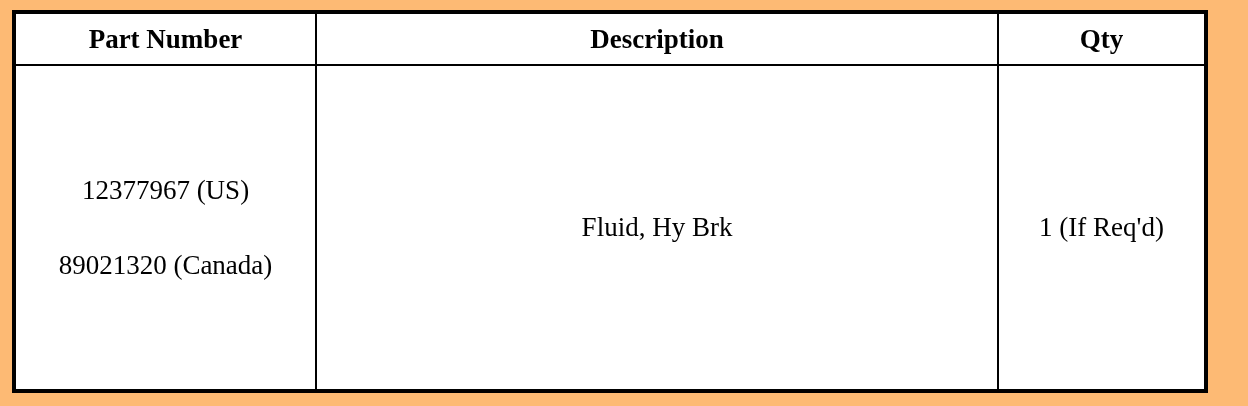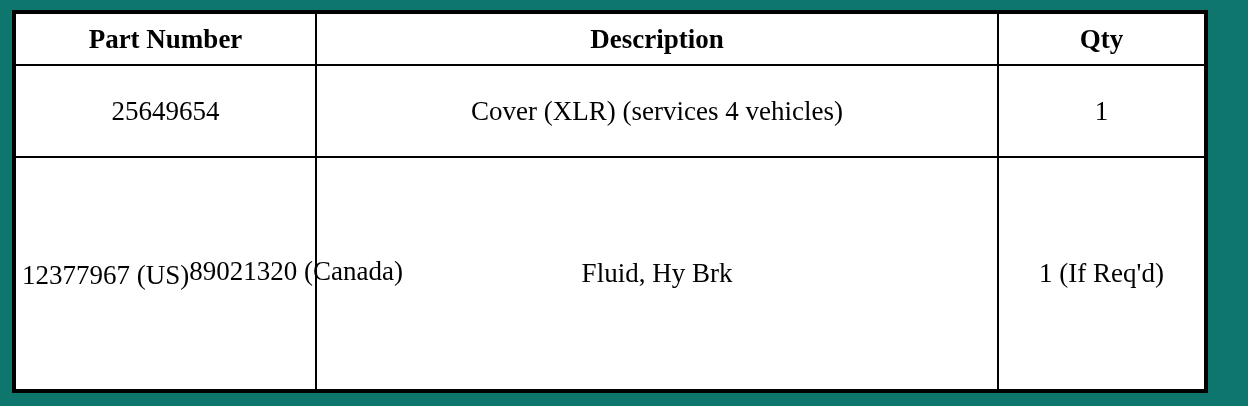--- a/index.html
+++ b/index.html
@@ -13,21 +13,21 @@
     height: 406px;
     overflow: hidden;
     font-family: "Liberation Serif", "DejaVu Serif", serif;
     color: #000000;
   }
 
   #page {
     position: relative;
     width: 1248px;
     height: 406px;
-    background: #0f766e;
+    background: #fdba74;
   }
 
   
   .parts-table {
     position: absolute;
     left: 12px;
     top: 10px;
     width: 1196px;
     height: 383px;
     border-collapse: collapse;
@@ -84,21 +84,21 @@
   }
 
   .tall-row .cell-part {
     vertical-align: middle;
     padding-top: 2px;
     padding-bottom: 2px;
   }
 
   .stacked {
     display: flex;
-    flex-direction: row;
+    flex-direction: column;
     justify-content: space-between;
     align-items: center;
     height: 112px;
   }
   .stacked .line {
     display: block;
     white-space: nowrap;
   }
   .stacked .line-top { margin-top: 4px; }
   .stacked .line-bottom { margin-bottom: 4px; }
@@ -120,25 +120,20 @@
     <thead>
       <tr class="header-row">
         <th class="cell-part">Part Number</th>
         <th class="cell-desc">Description</th>
         <th class="cell-qty">Qty</th>
       </tr>
     </thead>
 
     <tbody>
 
-      <tr class="body-row">
-        <td class="cell-part nowrap">25649654</td>
-        <td class="cell-desc nowrap">Cover (XLR) (services 4 vehicles)</td>
-        <td class="cell-qty nowrap">1</td>
-      </tr>
 
 
 
 
       <tr class="tall-row">
         <td class="cell-part">
           <span class="stacked">
             <span class="line line-top">12377967 (US)</span>
             <span class="line line-bottom">89021320 (Canada)</span>
           </span>

